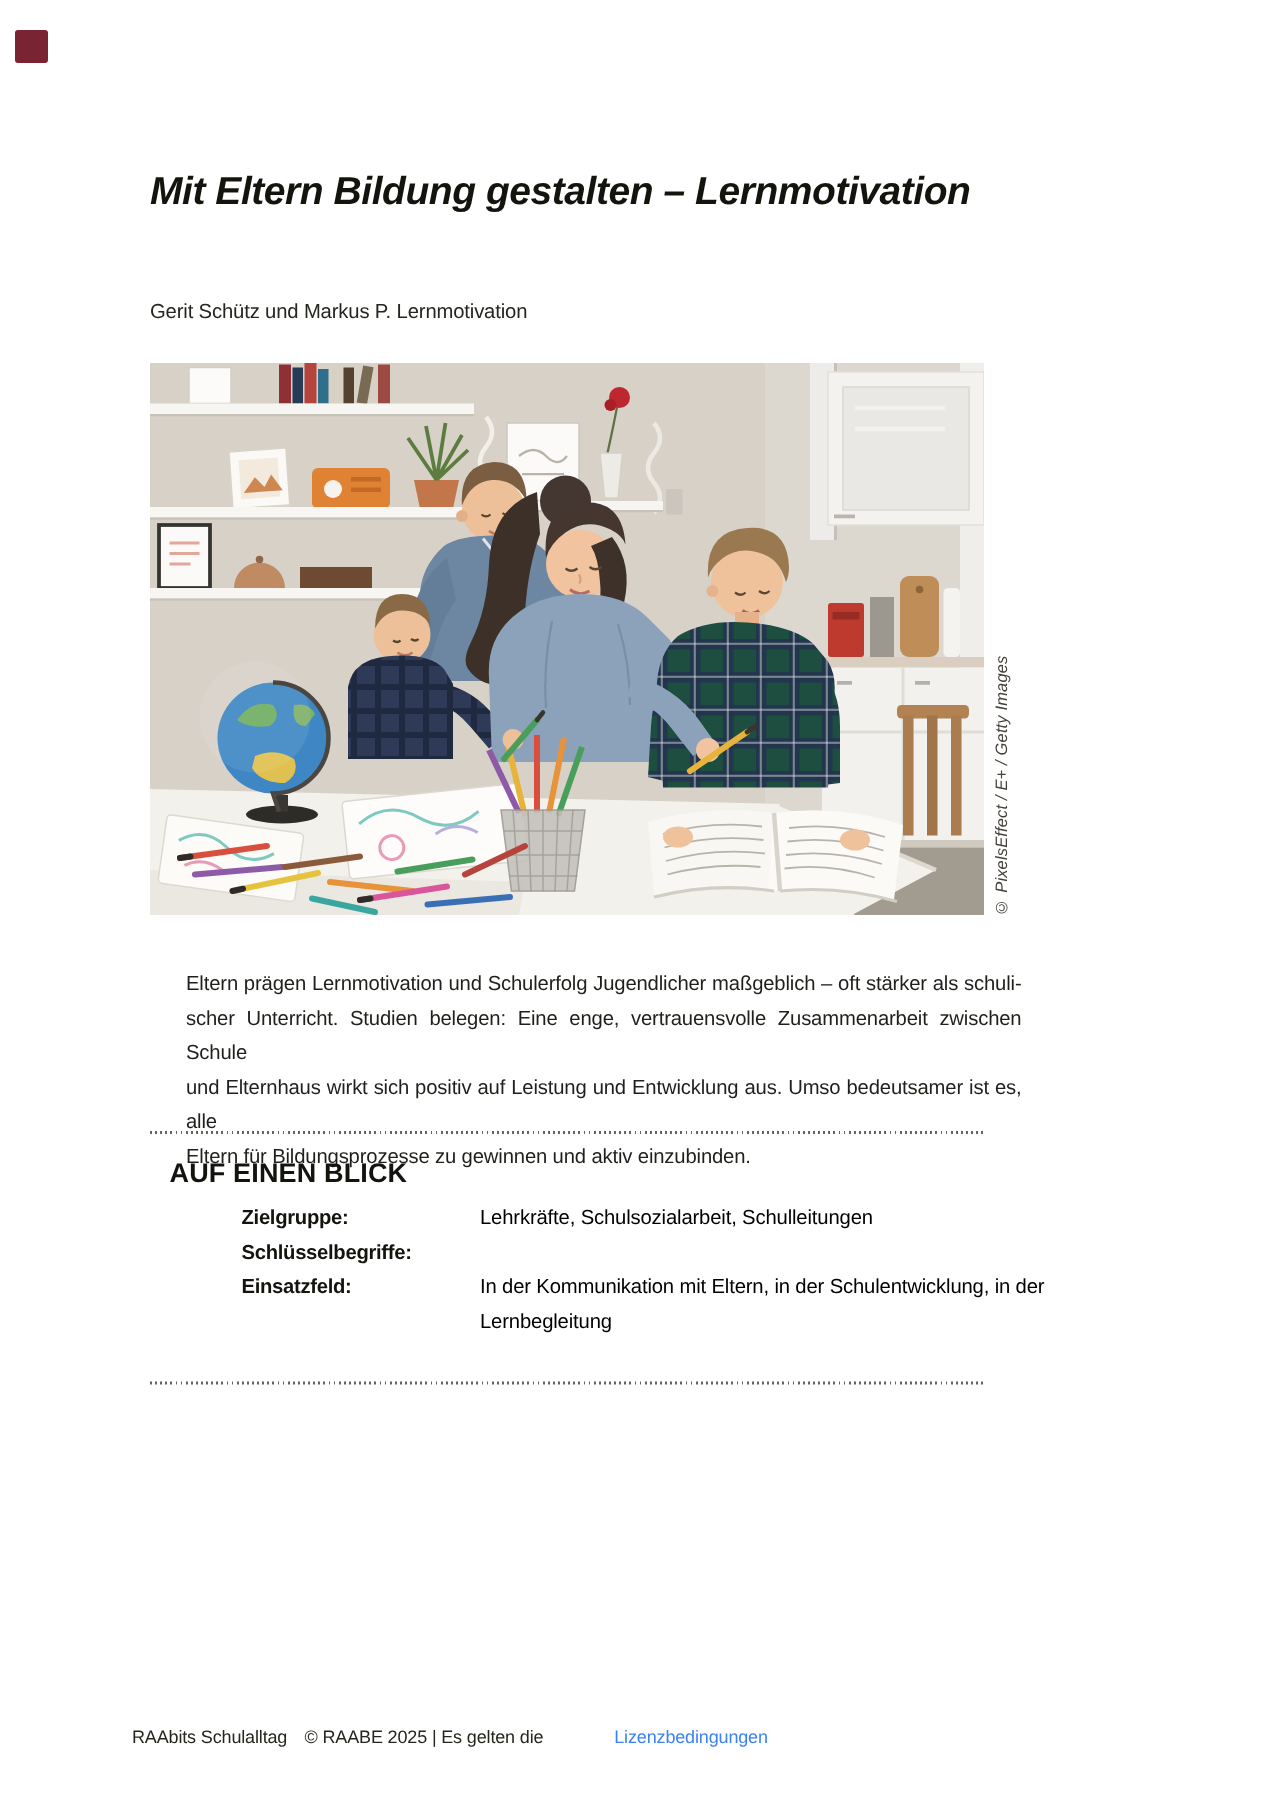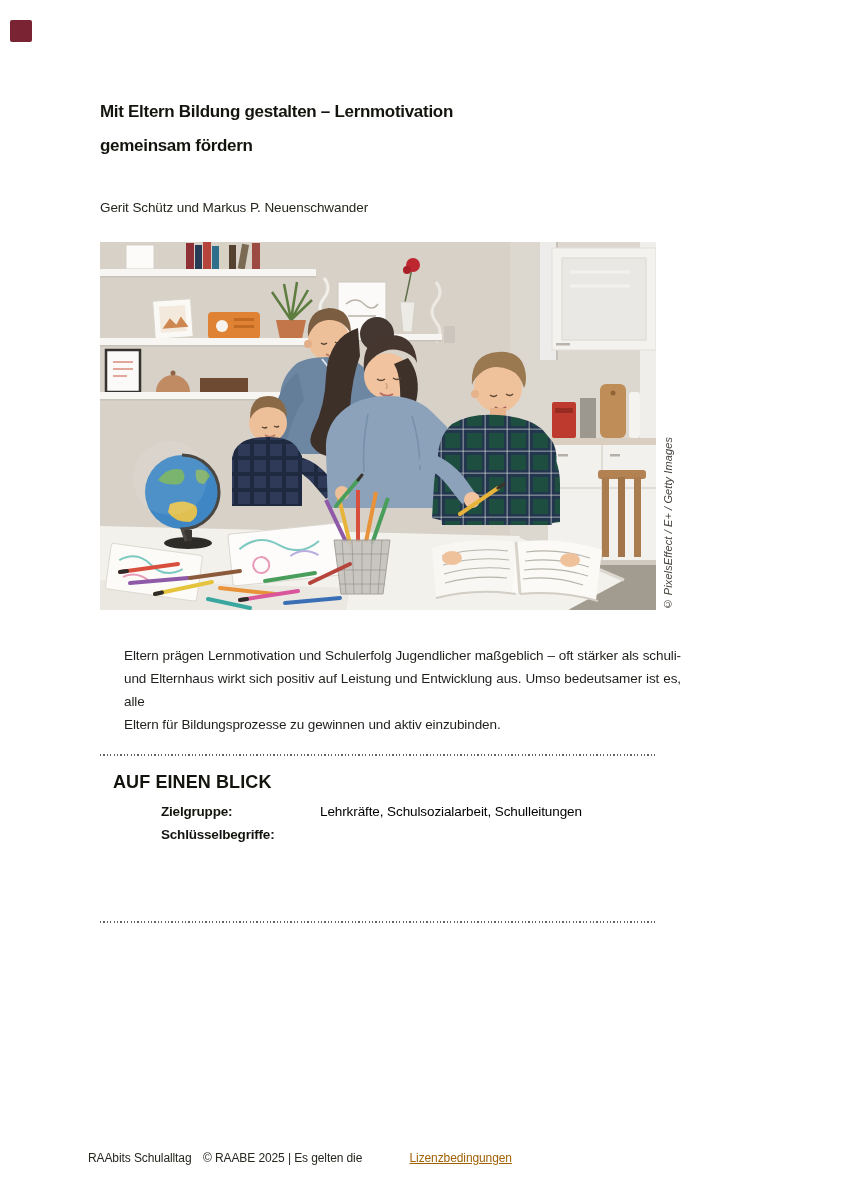--- a/index.html
+++ b/index.html
@@ -1,21 +1,21 @@
 <!DOCTYPE html>
 <html><head>
 <meta charset="utf-8">
 <style>
   html,body{margin:0;padding:0;background:#ffffff;}
   .page{position:relative;width:848px;height:1200px;background:#ffffff;overflow:hidden;
         font-family:"Liberation Sans",sans-serif;color:#1d1d1b;}
   .brand-square{position:absolute;left:10px;top:20px;width:22px;height:22px;
         background:#7a2433;border-radius:2px;}
-  .title{position:absolute;left:100px;top:95px;font-size:17px;font-weight:bold;
-        line-height:34px;letter-spacing:-0.3px;color:#14140f;white-space:nowrap;}
+  .title{position:absolute;left:100px;top:110px;font-size:26px;font-weight:bold;
+        line-height:34px;letter-spacing:-0.3px;color:#14140f;white-space:nowrap;font-style:italic;}
   .authors{position:absolute;left:100px;top:200px;font-size:13.5px;color:#26261f;letter-spacing:-0.1px;}
   .photo{position:absolute;left:100px;top:242px;width:556px;height:368px;overflow:hidden;background:#d7d1c8;}
   .photo svg{display:block;}
   .photo-credit{position:absolute;left:662px;top:242px;height:368px;width:16px;display:flex;}
   .photo-credit span{margin-top:auto;writing-mode:vertical-rl;transform:rotate(180deg);
         font-size:11px;font-style:italic;color:#45423c;white-space:nowrap;letter-spacing:0.1px;}
   .intro{position:absolute;left:100px;top:644px;width:557px;font-size:13.5px;
         line-height:23px;color:#1f1f1b;letter-spacing:-0.1px;margin-left:24px;}
   .intro .just{text-align:justify;text-align-last:justify;}
   .rule{position:absolute;left:100px;width:557px;height:2px;
@@ -24,35 +24,34 @@
   .rule-bottom{top:921px;}
   .ob-heading{position:absolute;left:113px;top:772px;font-size:18px;font-weight:bold;
         letter-spacing:0.1px;color:#14140f;}
   .ob-rows{position:absolute;left:113px;top:800px;width:544px;font-size:13.5px;line-height:23px;margin-left:48px;}
   .ob-row{display:flex;align-items:flex-start;}
   .ob-label{width:159px;flex:0 0 159px;font-weight:bold;letter-spacing:-0.2px;color:#14140f;}
   .ob-value{flex:1;color:#000000;letter-spacing:-0.1px;}
   .footer{position:absolute;left:0;top:1151px;width:848px;height:18px;font-size:12px;color:#26261f;}
   .footer .brand{position:absolute;left:88px;top:0;letter-spacing:-0.1px;}
   .footer .meta{position:absolute;left:203px;top:0;letter-spacing:-0.1px;}
-  .footer a{color:#a16207;text-decoration:underline;cursor:pointer;padding-left:44px;}
+  .footer a{color:#3b82f6;cursor:pointer;padding-left:44px;}
 </style>
 </head>
 <body>
 
 <div class="page">
 
   <div class="brand-square"></div>
 
   <div class="title">
     <div>Mit Eltern Bildung gestalten – Lernmotivation</div>
-    <div>gemeinsam fördern</div>
-  </div>
-
-  <div class="authors">Gerit Schütz und Markus P. Neuenschwander</div>
+  </div>
+
+  <div class="authors">Gerit Schütz und Markus P. Lernmotivation</div>
 
   <div class="photo">
     <svg width="556" height="368" viewBox="0 0 556 368" xmlns="http://www.w3.org/2000/svg">
       <defs>
         <pattern id="plaidG" width="22" height="22" patternUnits="userSpaceOnUse">
           <rect width="22" height="22" fill="#1d4e3f"></rect>
           <rect y="8" width="22" height="7" fill="#22334f" opacity="0.9"></rect>
           <rect x="8" width="7" height="22" fill="#22334f" opacity="0.9"></rect>
           <rect y="10.5" width="22" height="1.4" fill="#e8e6e0" opacity="0.45"></rect>
           <rect x="10.5" width="1.4" height="22" fill="#e8e6e0" opacity="0.45"></rect>
@@ -275,40 +274,48 @@
       </g>
     </svg>
   </div>
 
   <div class="photo-credit">
     <span>© PixelsEffect / E+ / Getty Images</span>
   </div>
 
   <div class="intro">
     <div class="just">Eltern prägen Lernmotivation und Schulerfolg Jugendlicher maßgeblich – oft stärker als schuli-</div>
+    <div class="just">scher Unterricht. Studien belegen: Eine enge, vertrauensvolle Zusammenarbeit zwischen Schule</div>
     <div class="just">und Elternhaus wirkt sich positiv auf Leistung und Entwicklung aus. Umso bedeutsamer ist es, alle</div>
     <div>Eltern für Bildungsprozesse zu gewinnen und aktiv einzubinden.</div>
   </div>
 
   <div class="rule rule-top"></div>
 
   <div class="ob-heading">AUF EINEN BLICK</div>
 
   <div class="ob-rows">
     <div class="ob-row">
       <div class="ob-label">Zielgruppe:</div>
       <div class="ob-value">
         <div>Lehrkräfte, Schulsozialarbeit, Schulleitungen</div>
       </div>
     </div>
     <div class="ob-row">
       <div class="ob-label">Schlüsselbegriffe:</div>
       <div class="ob-value">
       </div>
     </div>
+    <div class="ob-row">
+      <div class="ob-label">Einsatzfeld:</div>
+      <div class="ob-value">
+        <div>In der Kommunikation mit Eltern, in der Schulentwicklung, in der</div>
+        <div>Lernbegleitung</div>
+      </div>
+    </div>
   </div>
 
   <div class="rule rule-bottom"></div>
 
   <div class="footer">
     <span class="brand">RAAbits Schulalltag</span>
     <span class="meta"><span>© RAABE 2025 | Es gelten die </span><a>Lizenzbedingungen</a></span>
   </div>
 
 </div>

